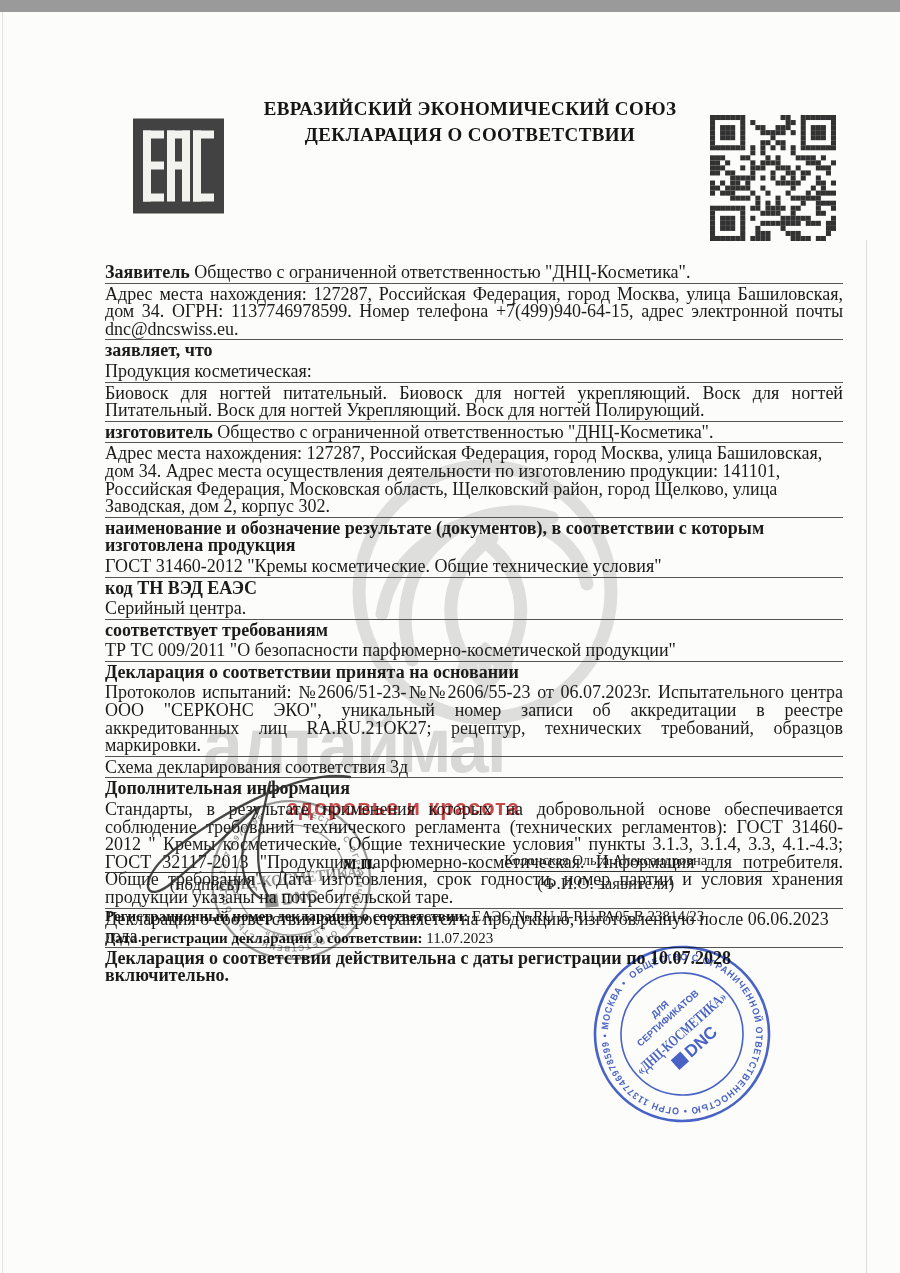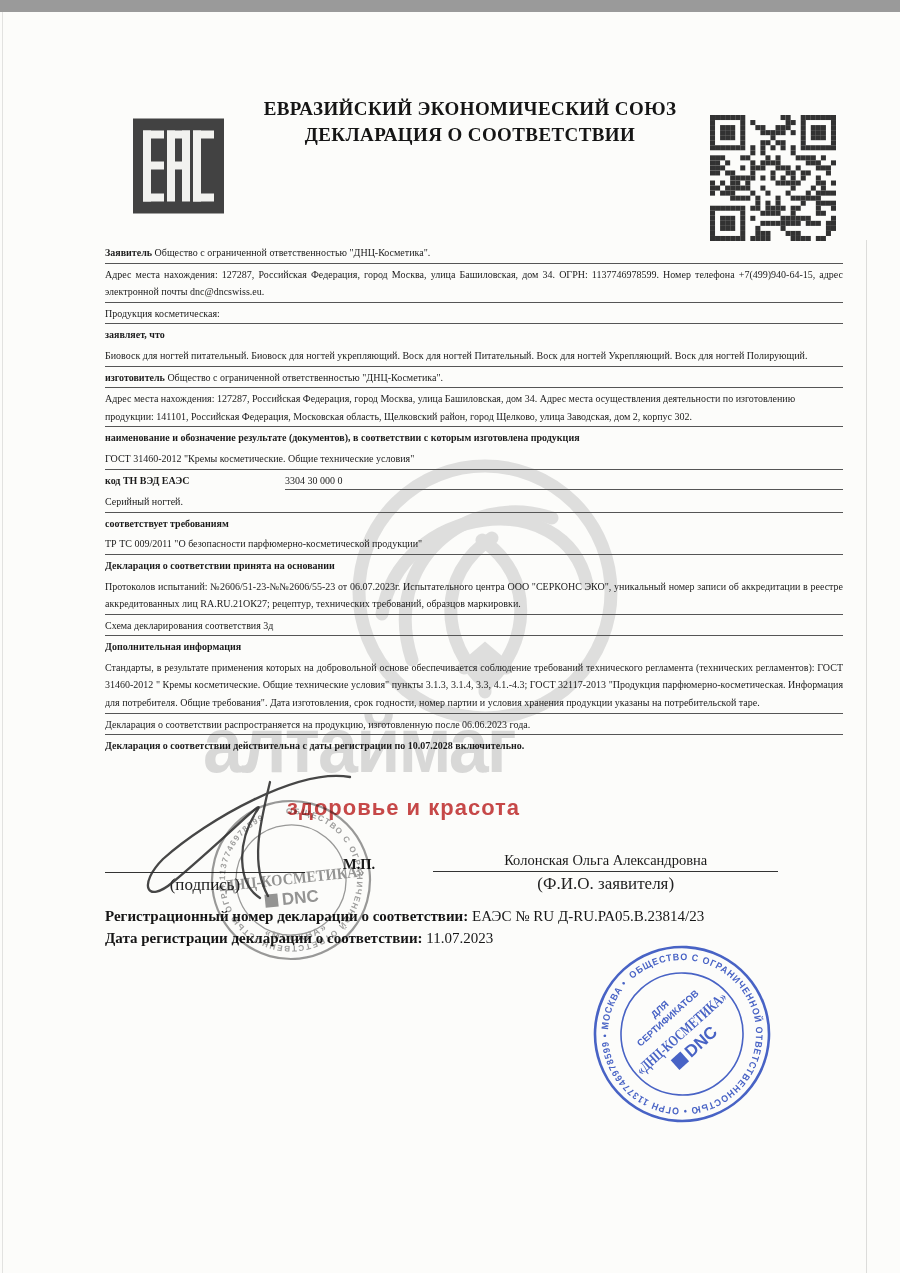--- a/index.html
+++ b/index.html
@@ -13,21 +13,21 @@
   .edge-left{position:absolute;left:2px;top:0;width:1px;height:1273px;background:#e2e2e0;}
   .edge-right{position:absolute;left:866px;top:228px;width:1px;height:1045px;background:#dcdcda;}
 
   
   .eac{position:absolute;left:133px;top:106px;width:91px;height:96px;}
   .title{position:absolute;left:230px;top:84px;width:480px;text-align:center;
     font-weight:bold;font-size:19px;line-height:26px;letter-spacing:.4px;color:#151515;}
   .qr{position:absolute;left:710px;top:103px;width:126px;height:126px;}
 
   
-  .rows{position:absolute;left:105px;top:232px;width:738px;font-size:10px;line-height:17.6px;z-index:2;}
+  .rows{position:absolute;left:105px;top:252px;width:738px;font-size:18px;line-height:17.6px;z-index:2;}
   .row{padding-bottom:1px;margin-bottom:2px;}
   .row.u{border-bottom:1px solid #555;}
   .row.j{text-align:justify;}
   .row .lead{font-weight:bold;}
   .row.code{display:flex;border-bottom:none;}
   .row.code .lead{width:180px;flex:none;}
   .row.code .code-val{flex:1;border-bottom:1px solid #555;}
 
   
   .wm-emblem{position:absolute;left:340px;top:430px;z-index:1;}
@@ -402,32 +402,31 @@
       <path d="M 145,250 L 145,208 M 124,226 L 145,208 L 166,226"></path>
     </g>
   </svg>
 
   <div class="wm-big">алтаймаг</div>
   <div class="wm-small">здоровье и красота</div>
 
   <div class="rows">
       <div class="row u"><span class="lead">Заявитель </span><span>Общество с ограниченной ответственностью "ДНЦ-Косметика".</span></div>
       <div class="row u j"><span>Адрес места нахождения: 127287, Российская Федерация, город Москва, улица Башиловская, дом 34.  ОГРН: 1137746978599. Номер телефона +7(499)940-64-15, адрес электронной почты dnc@dncswiss.eu.</span></div>
+      <div class="row"><span class="lead">заявляет, что</span></div>
       <div class="row u"><span>Продукция косметическая:</span></div>
-      <div class="row"><span class="lead">заявляет, что</span></div>
       <div class="row u j"><span>Биовоск для ногтей питательный. Биовоск для ногтей укрепляющий. Воск для ногтей Питательный. Воск для ногтей Укрепляющий. Воск для ногтей Полирующий.</span></div>
       <div class="row u"><span class="lead">изготовитель </span><span>Общество с ограниченной ответственностью "ДНЦ-Косметика".</span></div>
       <div class="row u"><span>Адрес места нахождения: 127287, Российская Федерация, город Москва, улица Башиловская, дом 34. Адрес места осуществления деятельности по изготовлению продукции: 141101, Российская Федерация, Московская область, Щелковский район, город Щелково, улица Заводская, дом 2, корпус 302.</span></div>
       <div class="row"><span class="lead">наименование и обозначение результате (документов), в соответствии с которым изготовлена продукция</span></div>
       <div class="row u"><span>ГОСТ 31460-2012 "Кремы косметические. Общие технические условия"</span></div>
       <div class="row code">
         <span class="lead">код ТН ВЭД ЕАЭС </span>
-        <span class="code-val">3304 30 000 0</span>
       </div>
-      <div class="row u"><span>Серийный ногтей.</span></div>
+      <div class="row u"><span>Серийный центра.</span></div>
       <div class="row"><span class="lead">соответствует требованиям</span></div>
       <div class="row u"><span>ТР ТС 009/2011 "О безопасности парфюмерно-косметической продукции"</span></div>
       <div class="row"><span class="lead">Декларация о соответствии принята на основании</span></div>
       <div class="row u j"><span>Протоколов испытаний: №2606/51-23-№№2606/55-23 от 06.07.2023г. Испытательного центра ООО "СЕРКОНС ЭКО", уникальный номер записи об аккредитации в реестре аккредитованных лиц RA.RU.21ОК27; рецептур, технических требований, образцов маркировки.</span></div>
       <div class="row u"><span>Схема декларирования соответствия 3д</span></div>
       <div class="row"><span class="lead">Дополнительная информация</span></div>
       <div class="row u j"><span>Стандарты, в результате применения которых на добровольной основе обеспечивается соблюдение требований технического регламента (технических регламентов): ГОСТ 31460-2012 " Кремы косметические. Общие технические условия" пункты 3.1.3, 3.1.4, 3.3, 4.1.-4.3; ГОСТ 32117-2013 "Продукция парфюмерно-косметическая. Информация для потребителя. Общие требования". Дата изготовления, срок годности, номер партии и условия хранения продукции указаны на потребительской таре.</span></div>
       <div class="row u"><span>Декларация о соответствии распространяется на продукцию, изготовленную после 06.06.2023 года.</span></div>
       <div class="row"><span class="lead">Декларация о соответствии действительна с даты регистрации по 10.07.2028 включительно.</span></div>
     </div>

